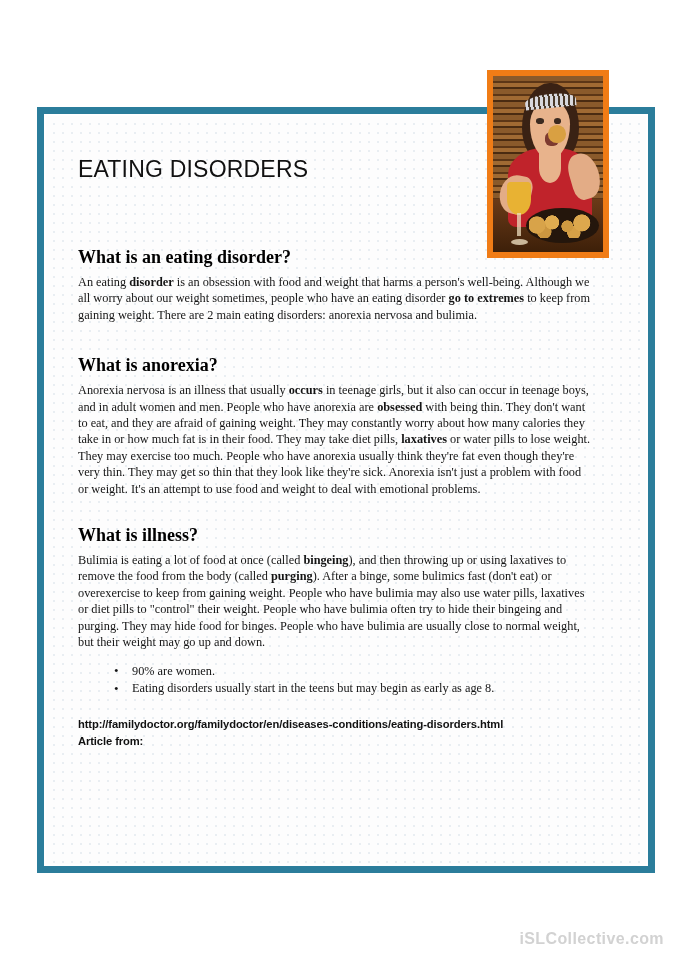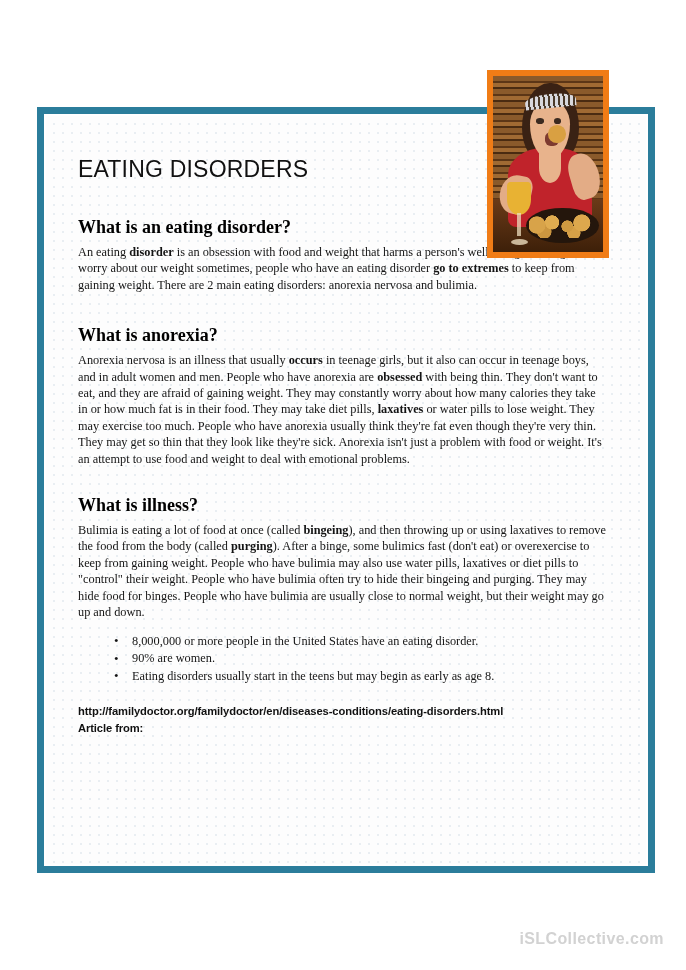--- a/index.html
+++ b/index.html
@@ -232,31 +232,31 @@
     margin: 0 0 0 12px;
     padding-top: 14px;
   }
   .section-h {
     font-family: "Liberation Serif", serif;
     font-size: 18px;
     font-weight: bold;
     color: #000000;
     margin: 0 0 6px 12px;
   }
-  .h-eating   { margin-top: 34px; }
+  .h-eating   { margin-top: 64px; }
   .h-anorexia { margin-top: 32px; }
   .h-bulimia  { margin-top: 28px; }
   .h-know     { margin-top: 28px; }
 
   p.body {
     font-family: "Liberation Serif", serif;
     font-size: 12.3px;
     line-height: 16.4px;
     color: #141414;
-    margin: 0 1px 0 12px;
+    margin: 0 16px 0 12px;
     text-align: left;
   }
   p.body b { font-weight: bold; }
 
   ul.facts {
     margin: 12px 0 0 0;
     padding: 0 0 0 48px;
     list-style: none;
   }
   ul.facts li {
@@ -308,21 +308,20 @@
     <h2 class="section-h h-eating">What is an eating disorder?</h2>
     <p class="body"><span>An eating </span><b>disorder</b><span> is an obsession with food and weight that harms a person's well-being. Although we all worry about our weight sometimes, people who have an eating disorder </span><b>go to extremes</b><span> to keep from gaining weight. There are 2 main eating disorders: anorexia nervosa and bulimia.</span></p>
 
     <h2 class="section-h h-anorexia">What is anorexia?</h2>
     <p class="body"><span>Anorexia nervosa is an illness that usually </span><b>occurs</b><span> in teenage girls, but it also can occur in teenage boys, and in adult women and men. People who have anorexia are </span><b>obsessed</b><span> with being thin. They don't want to eat, and they are afraid of gaining weight. They may constantly worry about how many calories they take in or how much fat is in their food. They may take diet pills, </span><b>laxatives</b><span> or water pills to lose weight. They may exercise too much. People who have anorexia usually think they're fat even though they're very thin. They may get so thin that they look like they're sick. Anorexia isn't just a problem with food or weight. It's an attempt to use food and weight to deal with emotional problems.</span></p>
 
     <h2 class="section-h h-bulimia">What is illness?</h2>
     <p class="body"><span>Bulimia is eating a lot of food at once (called </span><b>bingeing</b><span>), and then throwing up or using laxatives to remove the food from the body (called </span><b>purging</b><span>). After a binge, some bulimics fast (don't eat) or overexercise to keep from gaining weight. People who have bulimia may also use water pills, laxatives or diet pills to "control" their weight. People who have bulimia often try to hide their bingeing and purging. They may hide food for binges. People who have bulimia are usually close to normal weight, but their weight may go up and down.</span></p>
 
     <ul class="facts">
-        <li>8,000,000 or more people in the United States have an eating disorder.</li>
         <li>90% are women.</li>
         <li>Eating disorders usually start in the teens but may begin as early as age 8.</li>
       </ul>
 
     <div class="source">
       <div>http://familydoctor.org/familydoctor/en/diseases-conditions/eating-disorders.html</div>
       <div>Article from:</div>
     </div>
 
   </div>

